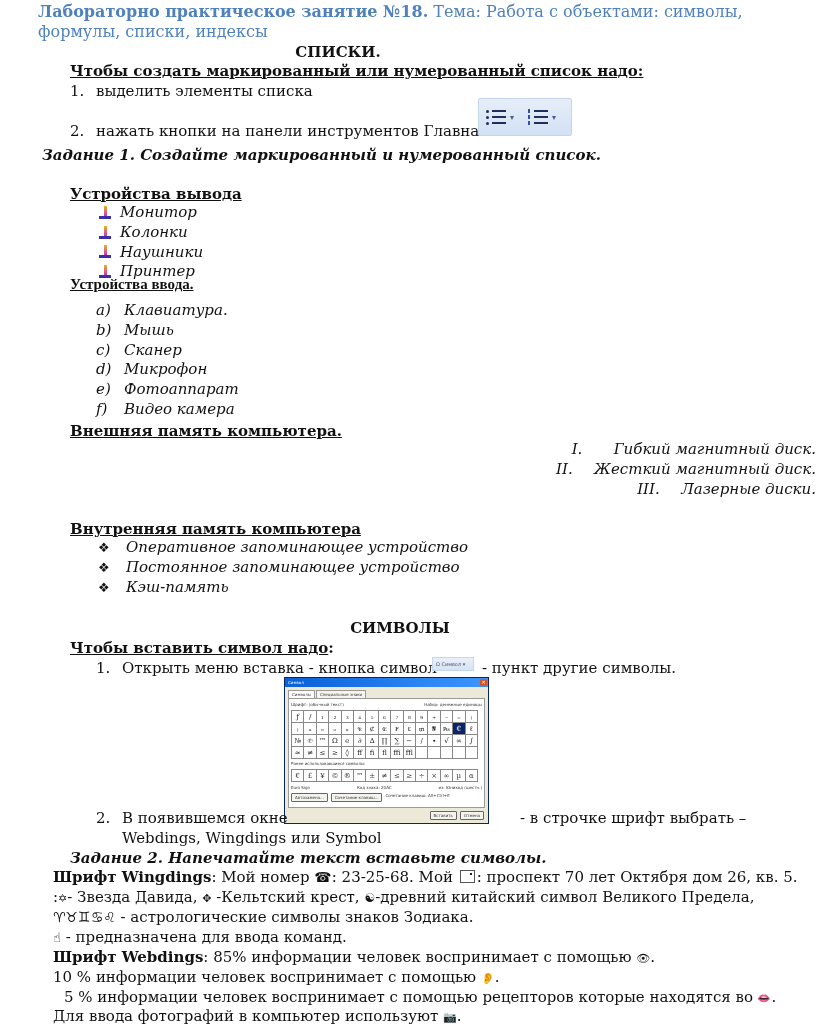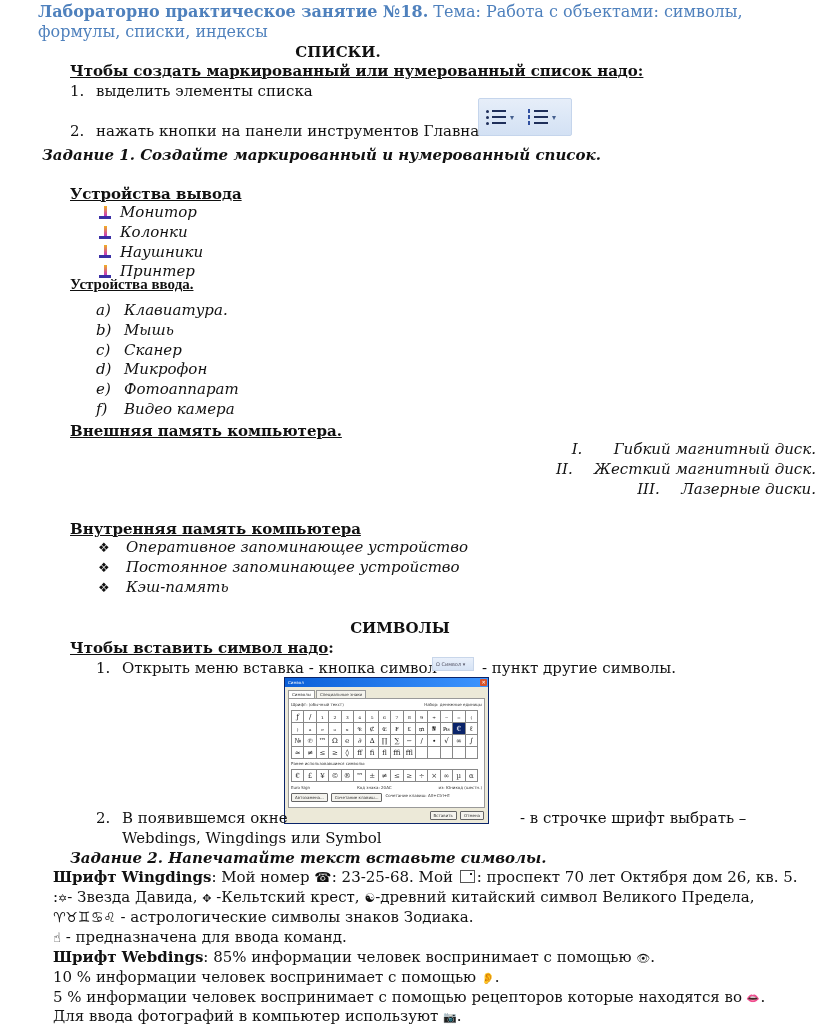--- a/index.html
+++ b/index.html
@@ -325,18 +325,18 @@
 <div class="abs t16" style="left:53px;top:927px;">
   <span class="wg" style="font-size:13px">☝</span><span> - предназначена для ввода команд.</span>
 </div>
 
 <div class="abs t16" style="left:53px;top:947px;">
   <b>Шрифт Webdings</b><span>: 85% информации человек воспринимает с помощью </span><span class="wg" style="font-size:11px">👁</span><span>.</span>
 </div>
 <div class="abs t16" style="left:53px;top:967px;">
   <span>10 % информации человек воспринимает с помощью </span><span class="wg" style="font-size:11px">👂</span><span>.</span>
 </div>
-<div class="abs t16" style="left:53px;top:987px;text-align:center;">
+<div class="abs t16" style="left:64px;top:987px;text-align:center;">
   <span>5 % информации человек воспринимает с помощью рецепторов которые находятся во </span><span class="wg" style="font-size:11px">👄</span><span>.</span>
 </div>
 <div class="abs t16" style="left:53px;top:1006px;">
   <span>Для ввода фотографий в компьютер используют </span><span class="wg" style="font-size:11px">📷</span><span>.</span>
 </div>
 
 </body></html>

